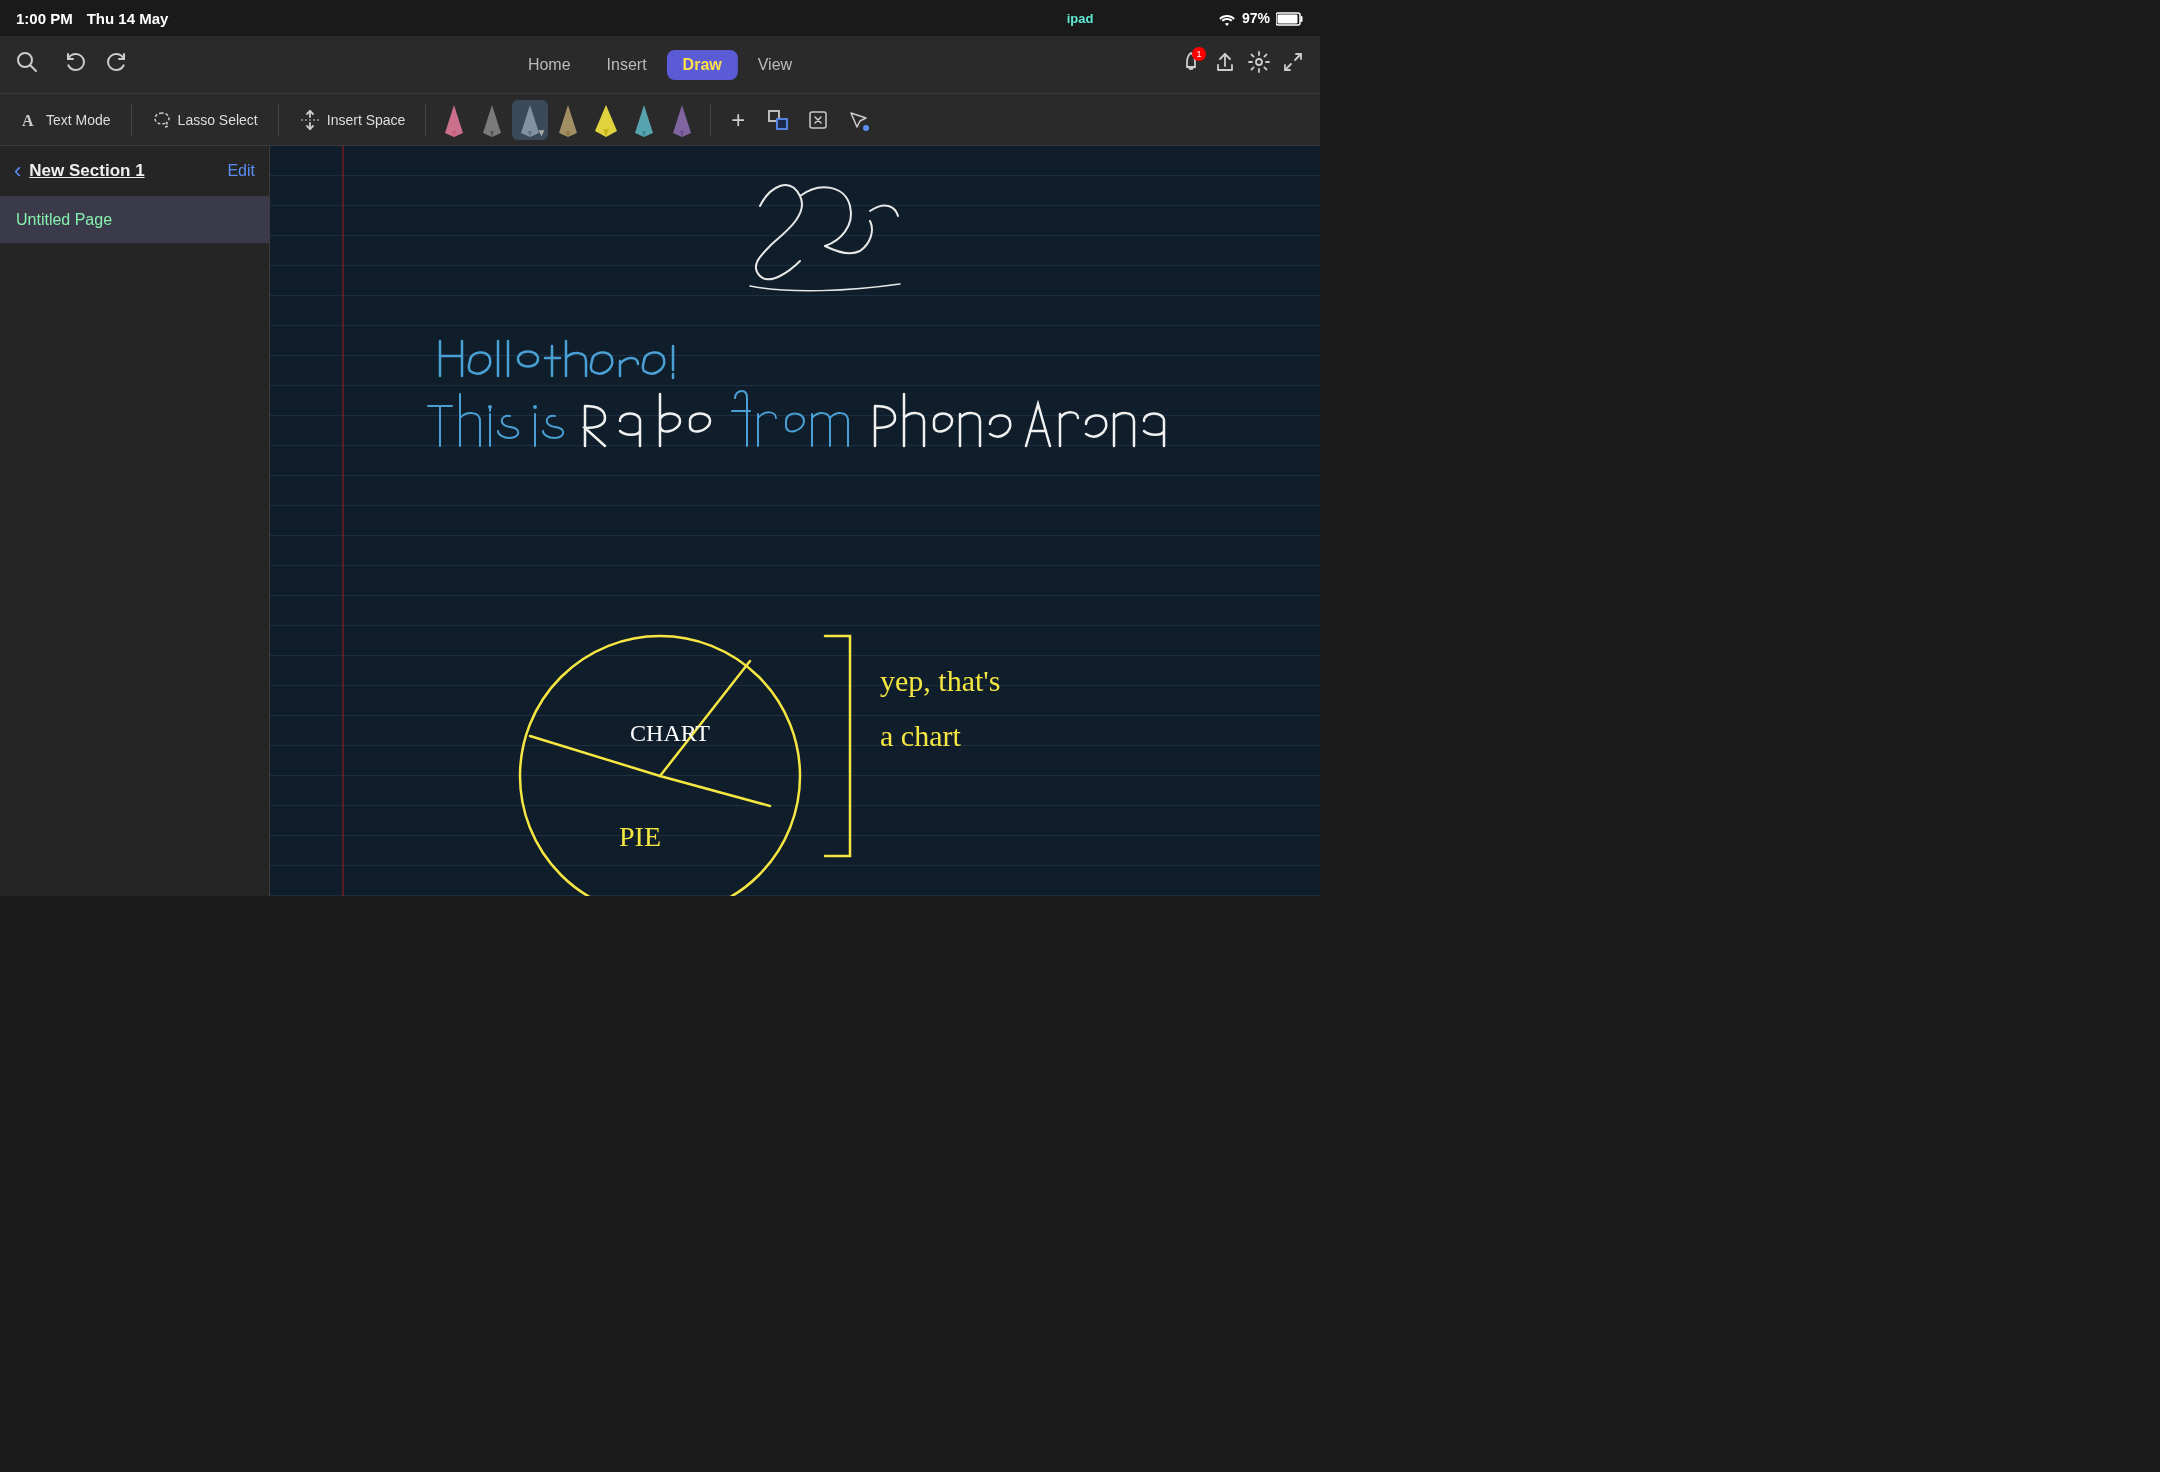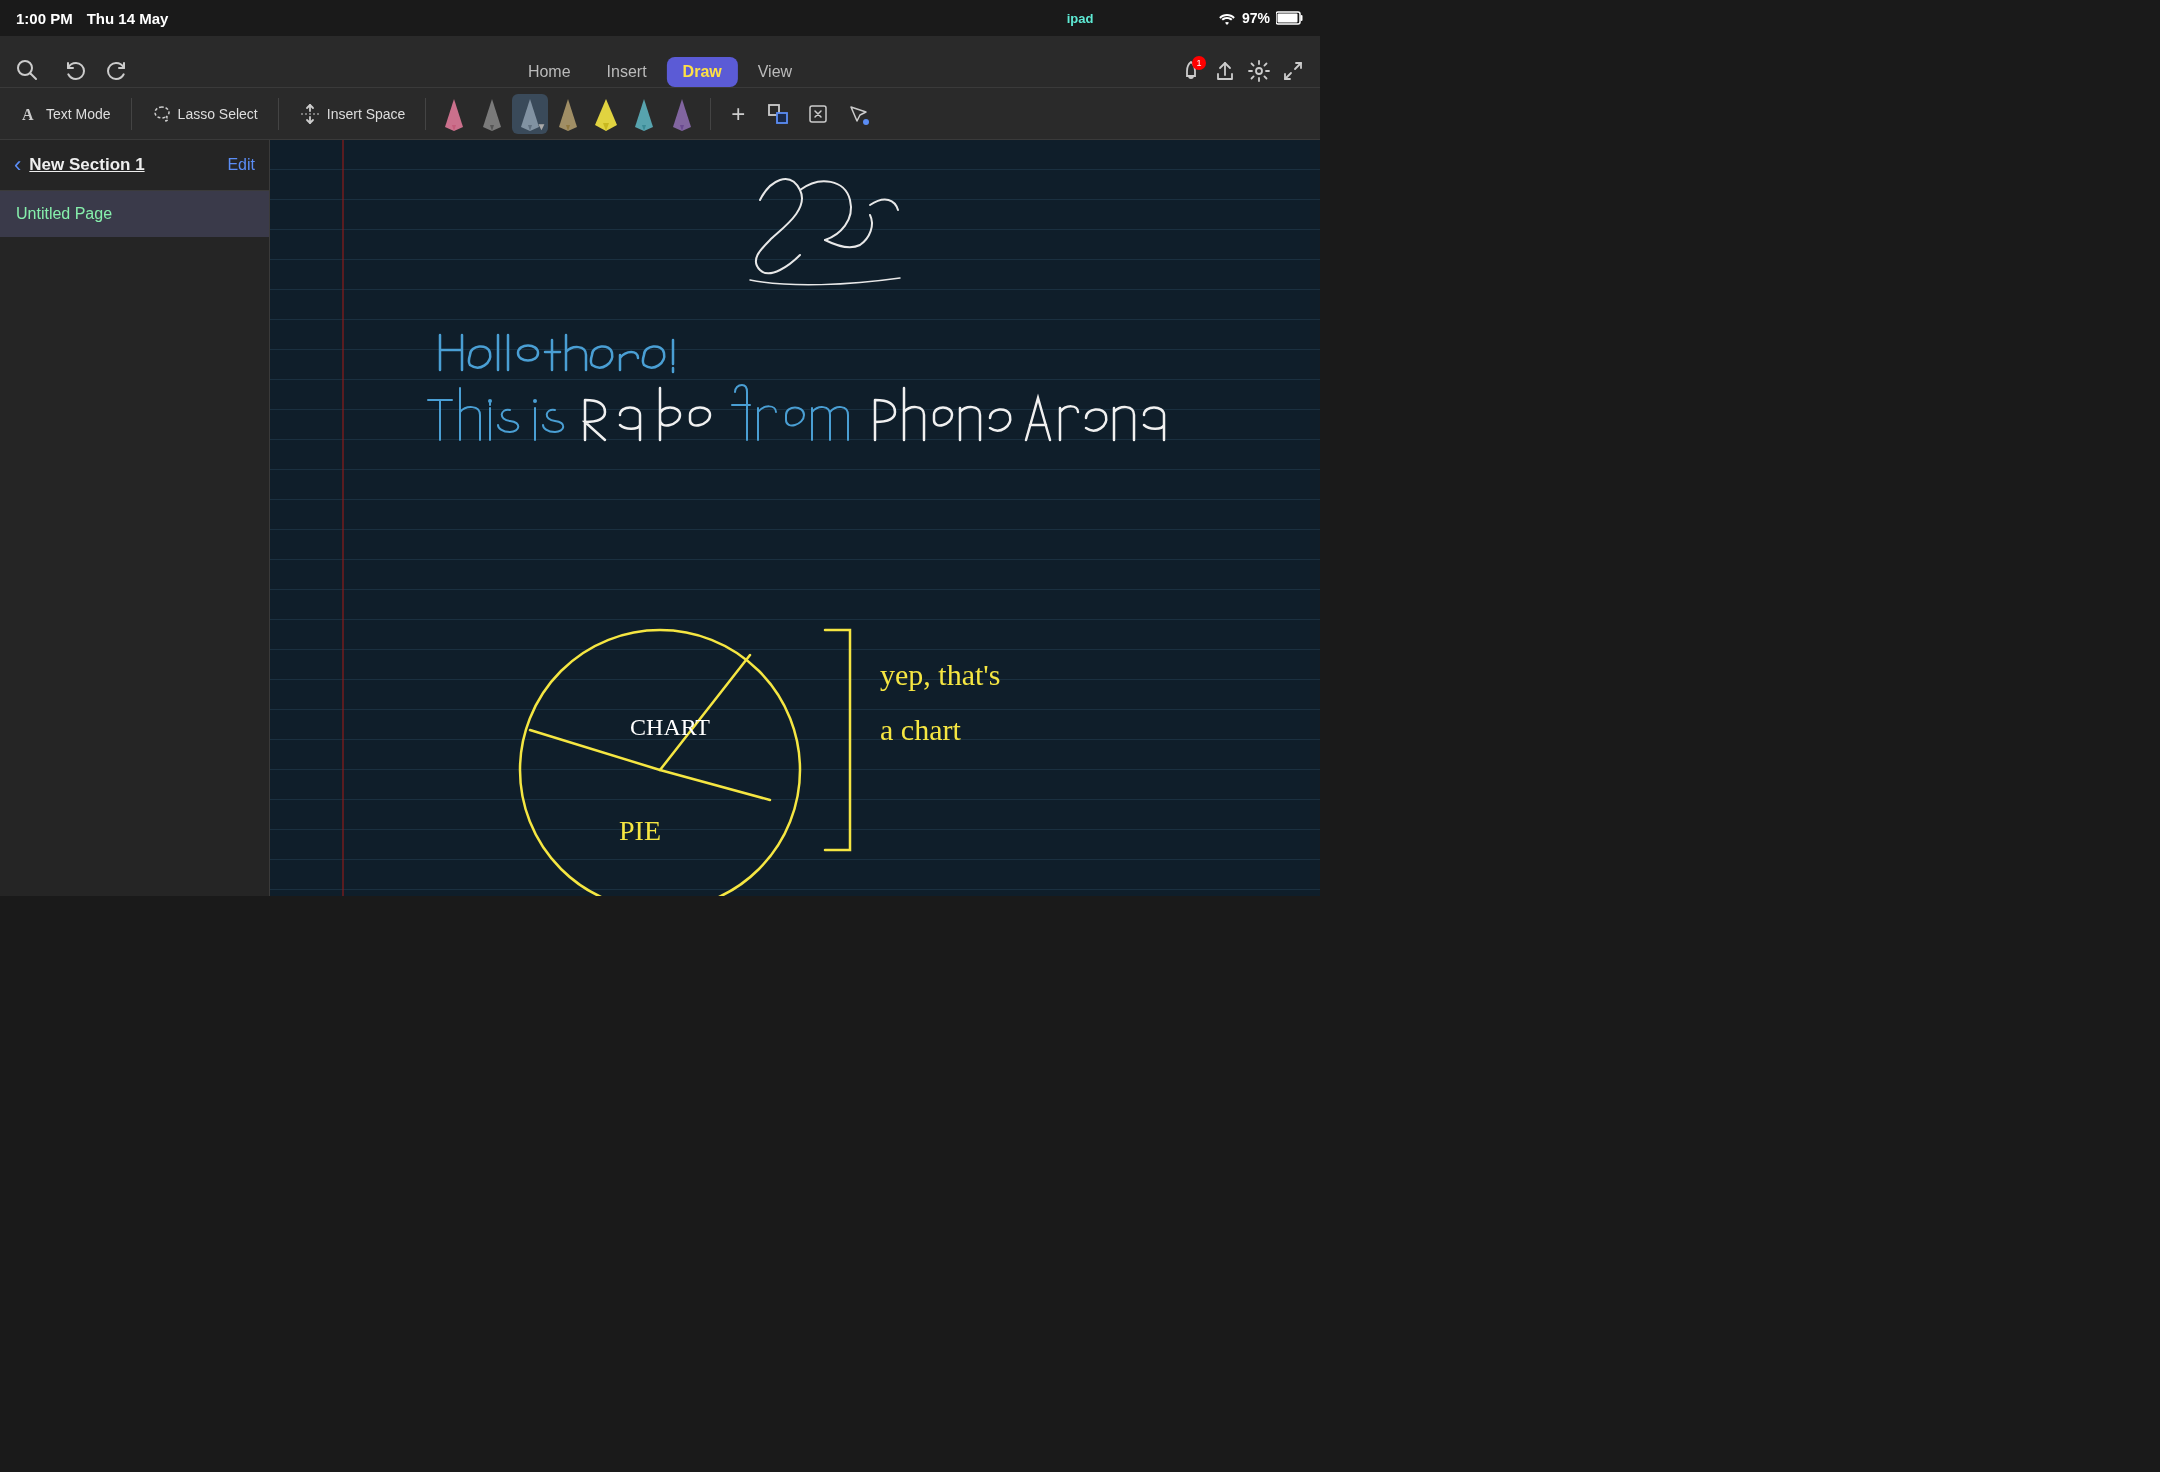--- a/index.html
+++ b/index.html
@@ -17,21 +17,21 @@
       background: #1a1a1a;
       height: 36px;
       display: flex;
       align-items: center;
       justify-content: space-between;
       padding: 0 16px;
       font-size: 15px;
       font-weight: 600;
     }
     .status-left { display: flex; align-items: center; gap: 8px; }
-    .status-right { display: flex; align-items: center; gap: 6px; font-size: 14px; }
+    .status-right { display: flex; align-items: flex-end; gap: 6px; font-size: 14px; }
 
     
     .toolbar {
       background: #2a2a2a;
       height: 52px;
       display: flex;
       align-items: center;
       padding: 0 10px;
       gap: 6px;
       border-bottom: 1px solid #3a3a3a;
@@ -186,23 +186,23 @@
       height: 14px;
       font-size: 9px;
       display: flex;
       align-items: center;
       justify-content: center;
     }
 
     .nav-bar-top {
       position: relative;
       background: #2a2a2a;
-      height: 52px;
-      display: flex;
-      align-items: flex-end;
+      height: 58px;
+      display: flex;
+      align-items: center;
       padding: 0 16px;
       border-bottom: 1px solid #3a3a3a;
     }
     .nav-search { font-size: 22px; color: #ccc; cursor: pointer; margin-right: 12px; }
     .nav-undo { font-size: 20px; color: #ccc; cursor: pointer; margin-right: 6px; }
     .nav-redo { font-size: 20px; color: #ccc; cursor: pointer; }
     .center-tabs { position: absolute; left: 50%; transform: translateX(-50%); display: flex; align-items: center; gap: 4px; }
     .tab-item { padding: 6px 16px; border-radius: 8px; font-size: 16px; color: #bbb; cursor: pointer; }
     .tab-item.active { background: #5b5bd6; color: #fde047; font-weight: 600; }
     .right-icons { display: flex; align-items: center; gap: 12px; margin-left: auto; }

